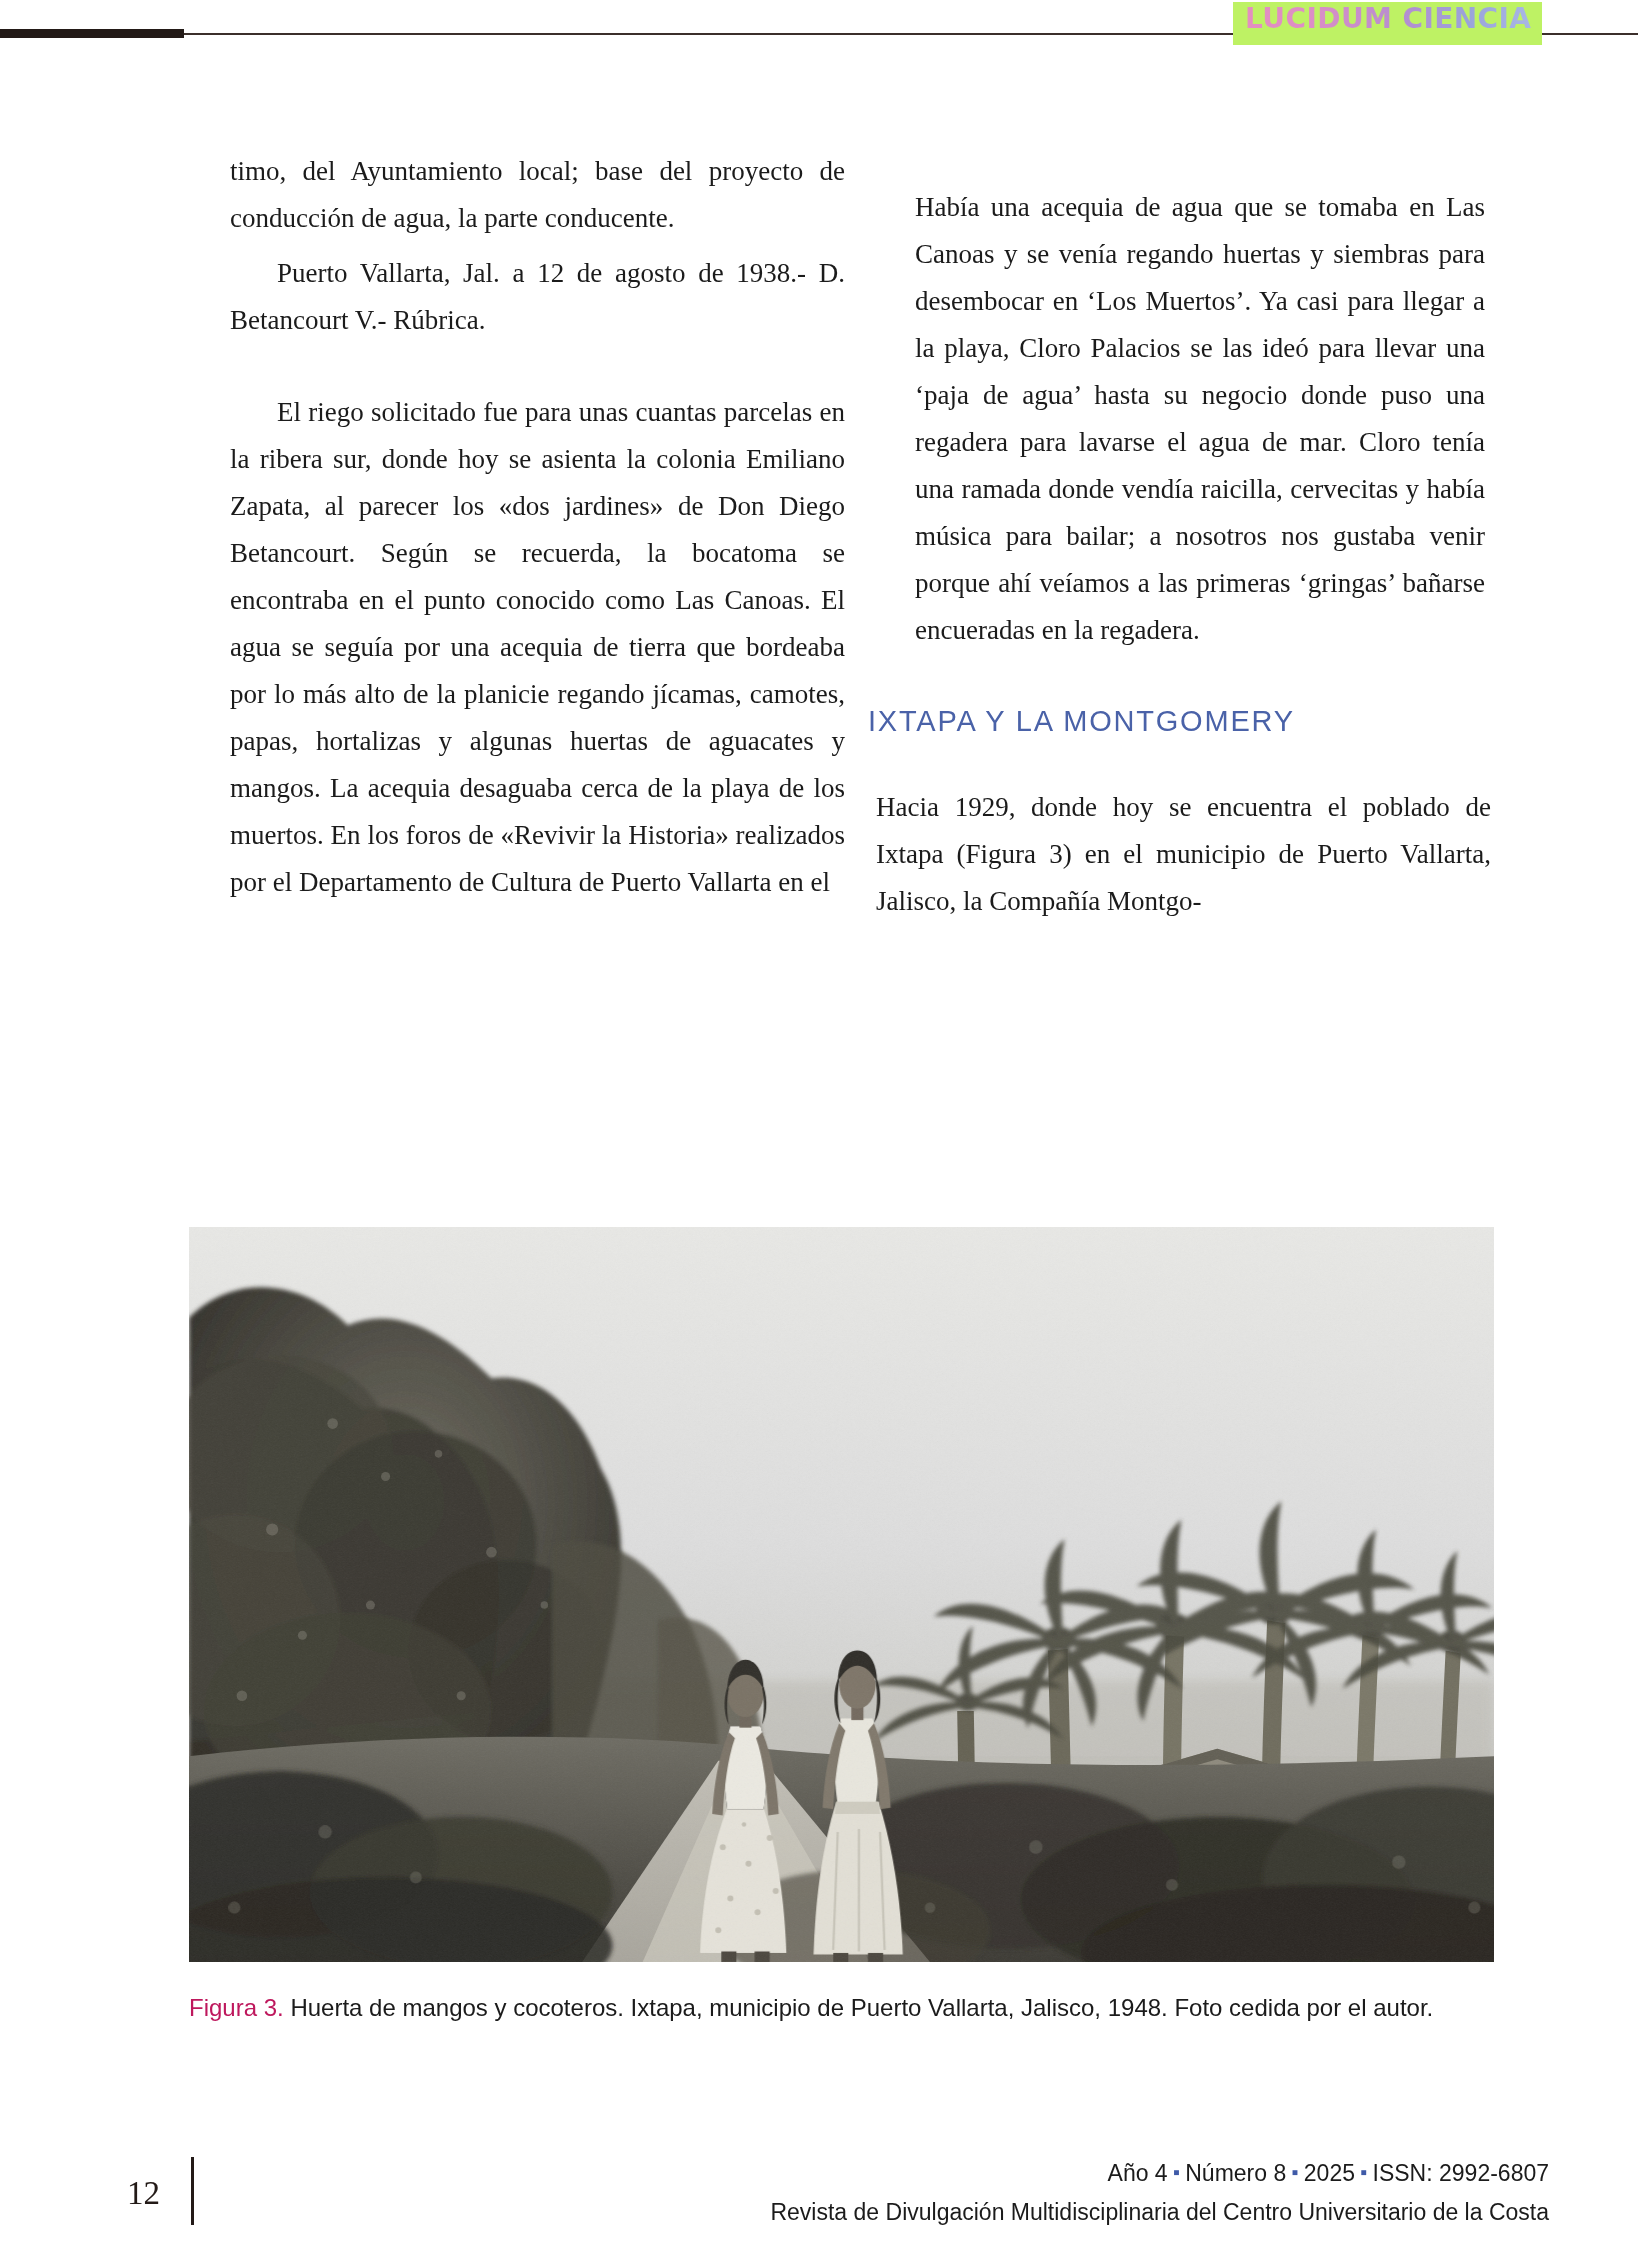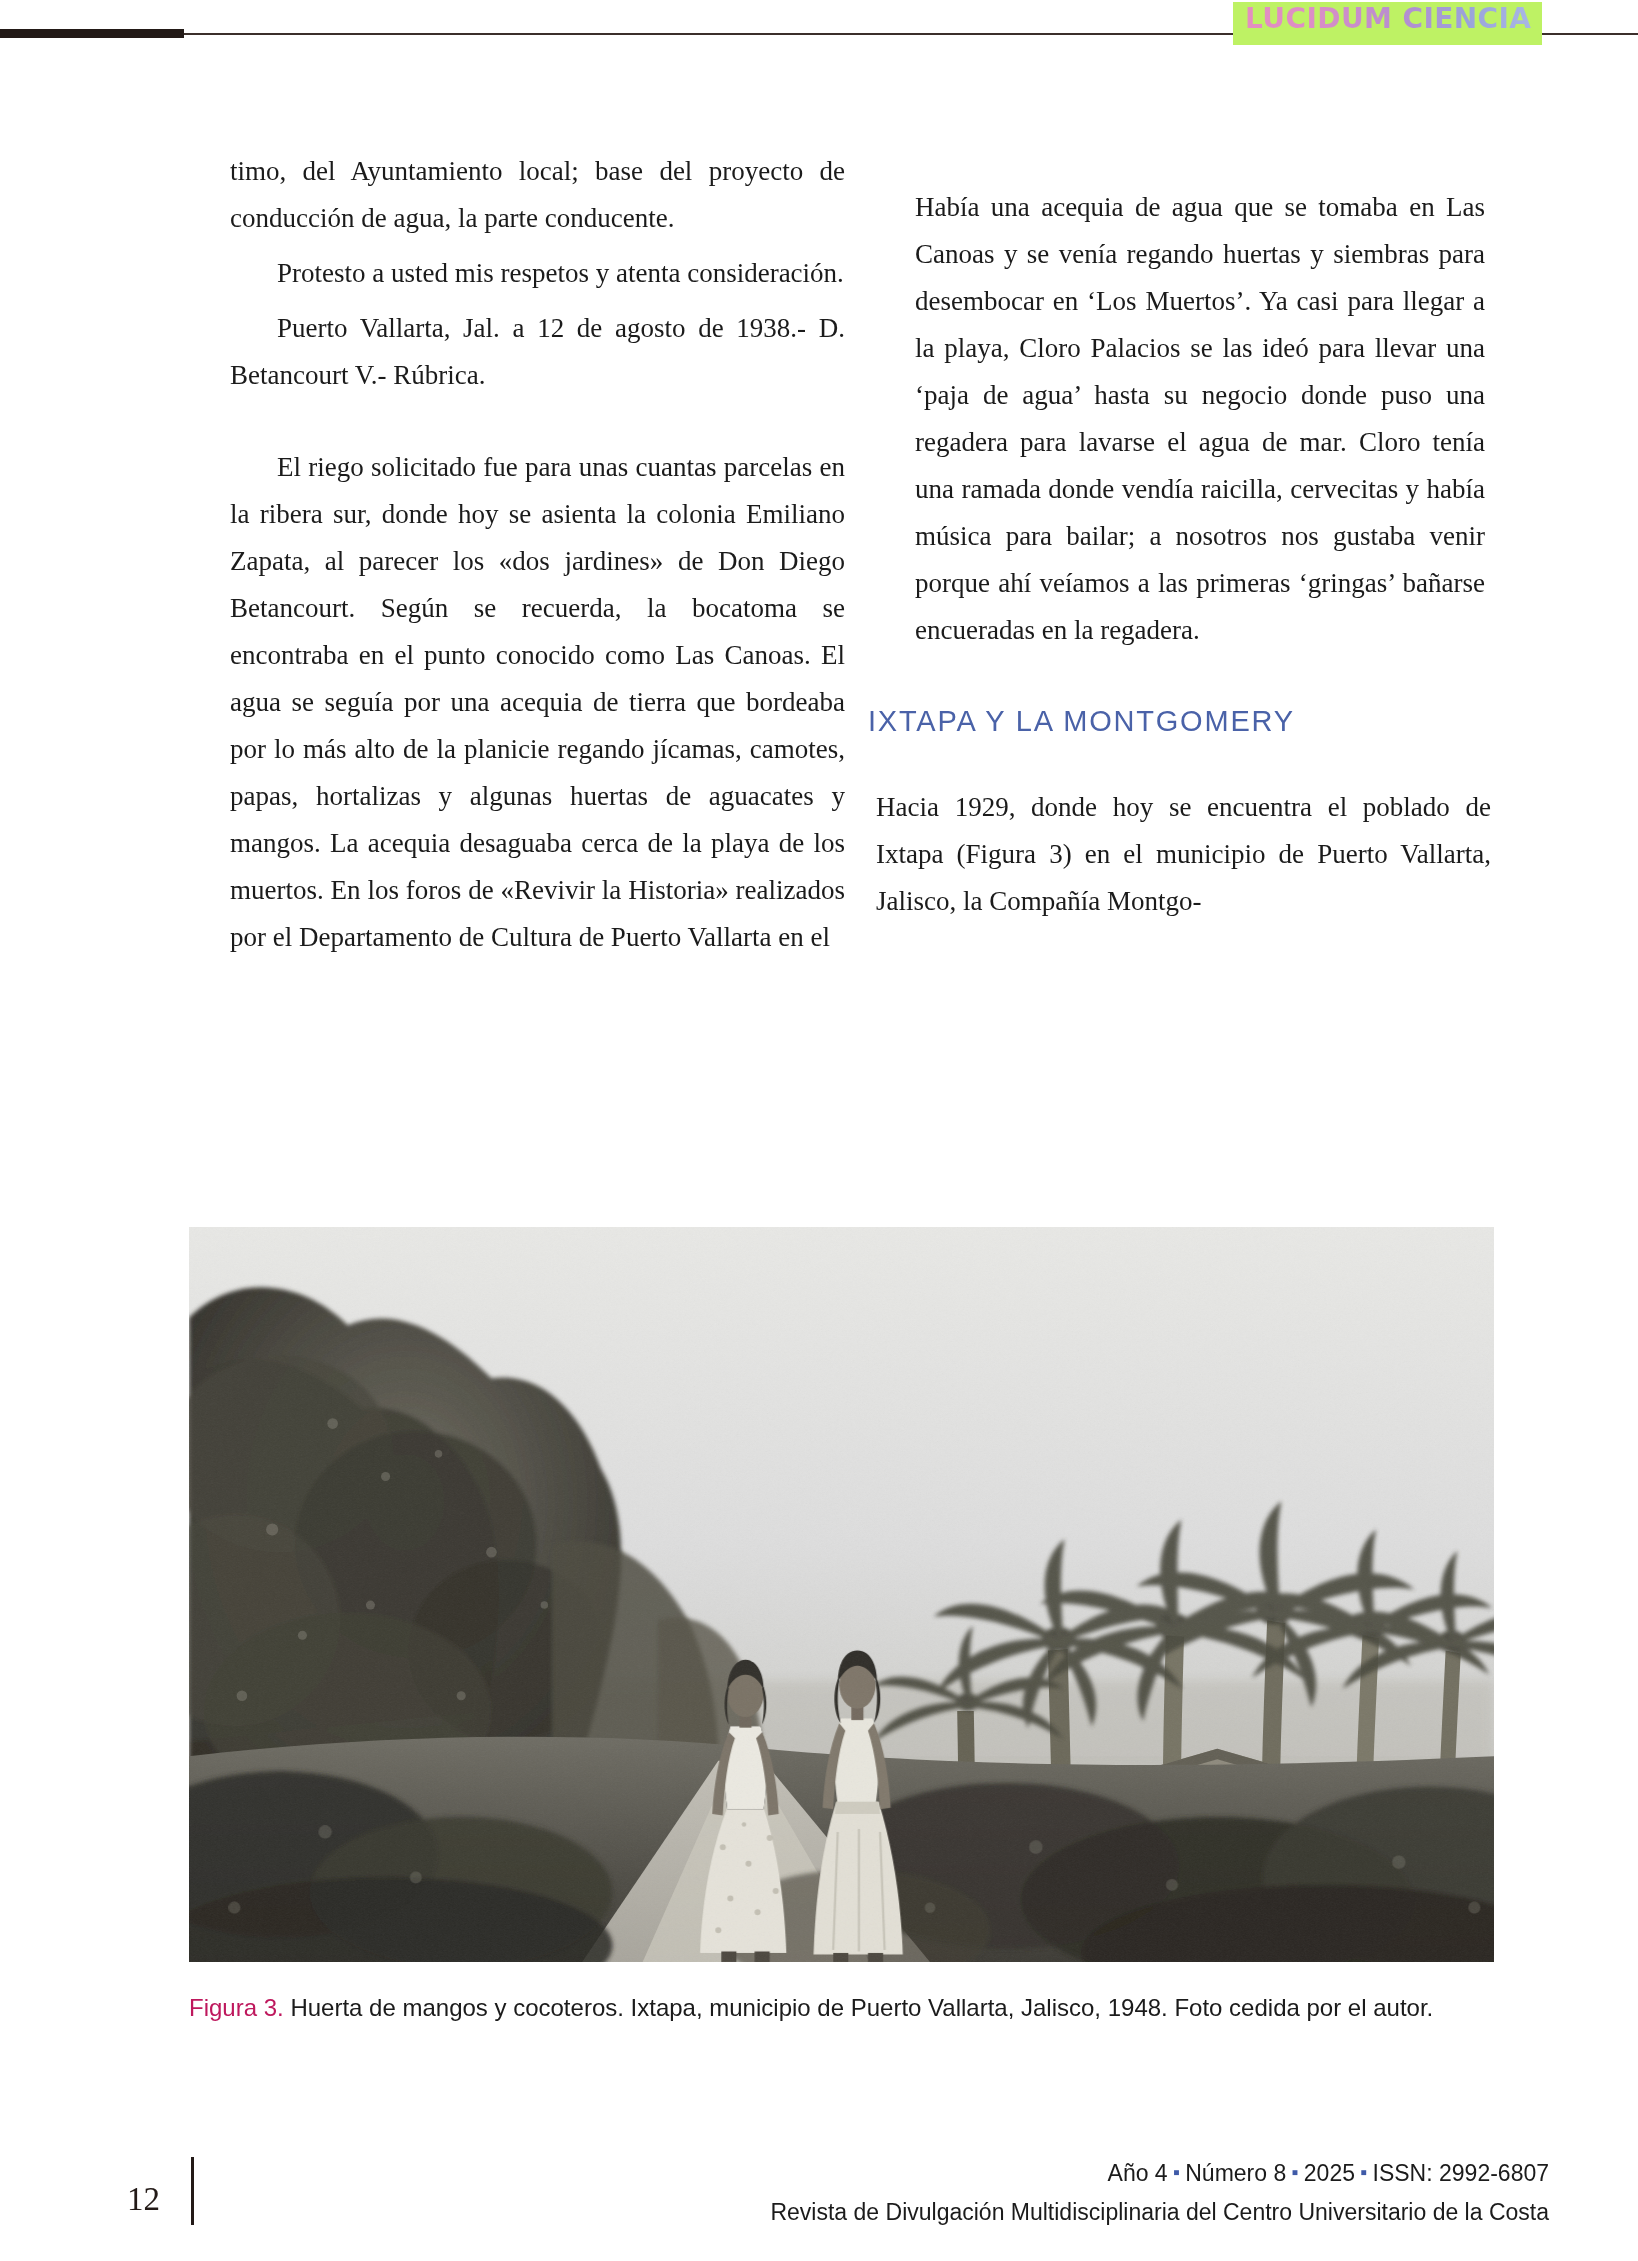--- a/index.html
+++ b/index.html
@@ -141,21 +141,21 @@
   .footer {
     position: absolute;
     left: 0;
     top: 2148px;
     width: 1638px;
     height: 113px;
   }
   .page-number {
     position: absolute;
     left: 127px;
-    top: 33px;
+    top: 27px;
     font-family: "Liberation Serif", serif;
     font-size: 33px;
     color: #231a17;
   }
   .footer-divider {
     position: absolute;
     left: 191px;
     top: 9px;
     width: 3px;
     height: 68px;
@@ -187,21 +187,20 @@
   <div class="header-rule-thin"></div>
   <div class="masthead">
     <span class="masthead-text">LUCIDUM CIENCIA</span>
   </div>
 </div>
 
 <div class="columns">
 
   <div class="col col-left">
     <p class="body">timo, del Ayuntamiento local; base del proyecto de conducción de agua, la parte conducente.</p>
-    <p class="body indent">Protesto a usted mis respetos y atenta consideración.</p>
     <p class="body indent">Puerto Vallarta, Jal. a 12 de agosto de 1938.- D. Betancourt V.- Rúbrica.</p>
     <p class="body indent gap-before">El riego solicitado fue para unas cuantas parcelas en la ribera sur, donde hoy se asienta la colonia Emiliano Zapata, al parecer los «dos jardines» de Don Diego Betancourt. Según se recuerda, la bocatoma se encontraba en el punto conocido como Las Canoas. El agua se seguía por una acequia de tierra que bordeaba por lo más alto de la planicie regando jícamas, camotes, papas, hortalizas y algunas huertas de aguacates y mangos. La acequia desaguaba cerca de la playa de los muertos. En los foros de «Revivir la Historia» realizados por el Departamento de Cultura de Puerto Vallarta en el</p>
   </div>
 
   <div class="col col-right">
 
     <blockquote class="quote">
       <p>Había una acequia de agua que se tomaba en Las Canoas y se venía regando huertas y siembras para desembocar en ‘Los Muertos’. Ya casi para llegar a la playa, Cloro Palacios se las ideó para llevar una ‘paja de agua’ hasta su negocio donde puso una regadera para lavarse el agua de mar. Cloro tenía una ramada donde vendía raicilla, cervecitas y había música para bailar; a nosotros nos gustaba venir porque ahí veíamos a las primeras ‘gringas’ bañarse encueradas en la regadera.</p>
     </blockquote>
 

